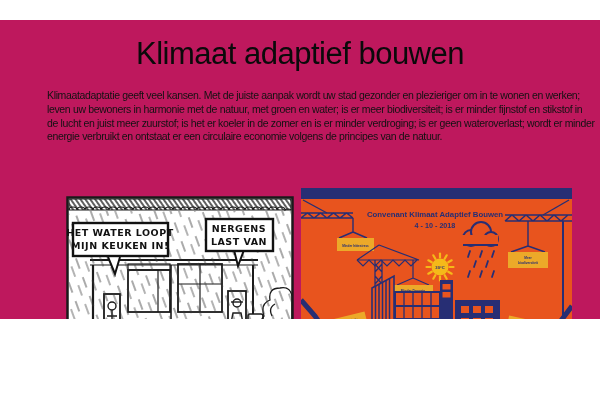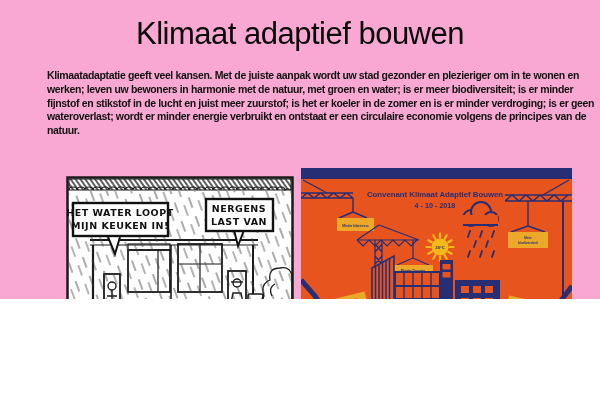--- a/index.html
+++ b/index.html
@@ -1,27 +1,27 @@
 <!DOCTYPE html>
 <html><head>
 <meta charset="utf-8">
 <style>
   html,body{margin:0;padding:0;background:#fff;}
   #slide{
-    position:relative;width:600px;height:299px;background:#f9a8d4;
-    font-family:"Liberation Sans",sans-serif;overflow:hidden;
+    position:relative;width:600px;height:299px;background:#be185d;
+    font-family:"Liberation Sans",sans-serif;overflow:hidden;margin-top:20px;
   }
   #title{
     position:absolute;top:16px;left:0;width:600px;margin:0;
     text-align:center;font-size:31px;font-weight:500;color:#0a0a0a;
     font-family:"Liberation Sans",sans-serif;letter-spacing:-0.5px;
   }
   #paragraph{
     position:absolute;top:69px;left:47px;width:548px;margin:0;
-    font-size:10.5px;line-height:13.8px;color:#121212;font-weight:700;
+    font-size:10.5px;line-height:13.8px;color:#121212;font-weight:400;
     letter-spacing:-0.35px;
   }
   .fig{position:absolute;margin:0;padding:0;}
   #cartoon-figure{left:66px;top:176px;width:228px;height:198px;}
   #poster-figure{left:301px;top:168px;width:271px;height:194px;}
   svg{display:block;}
   .hand{font-family:"DejaVu Sans",sans-serif;font-weight:bold;fill:#111;}
   .ptxt{font-family:"Liberation Sans",sans-serif;font-weight:bold;fill:#272E74;}
 </style>
 </head>

